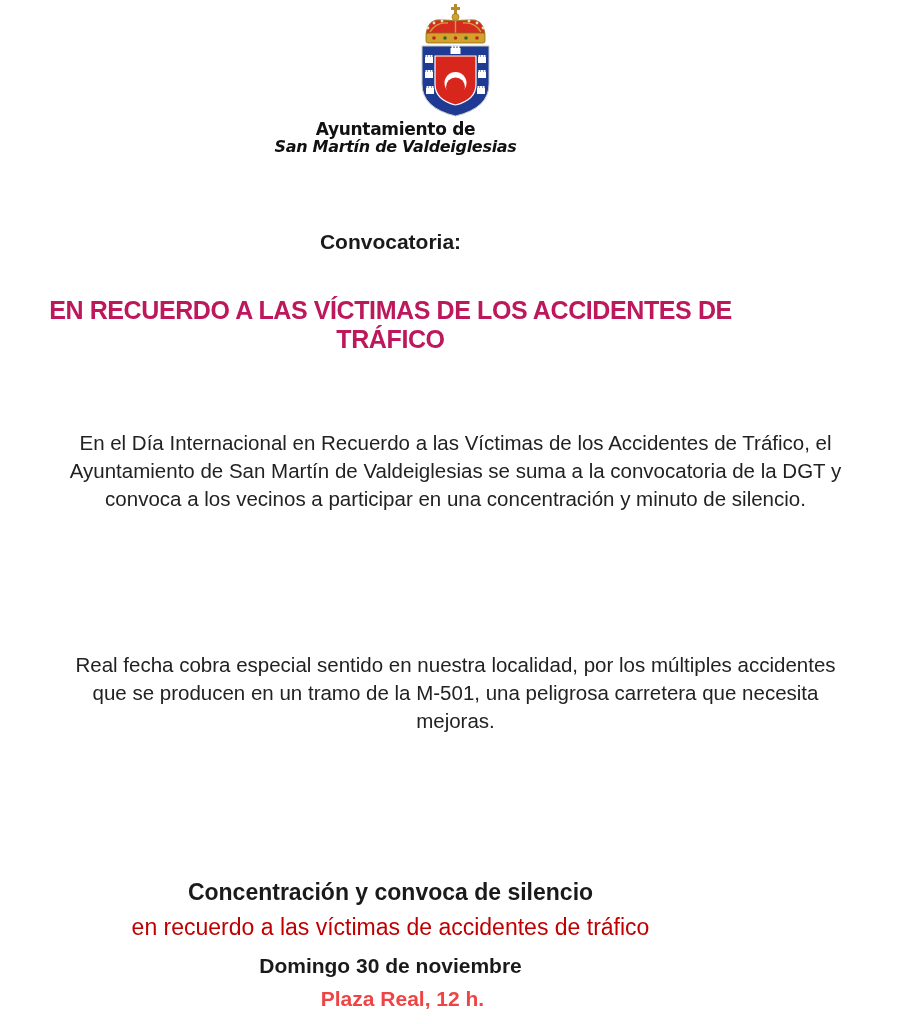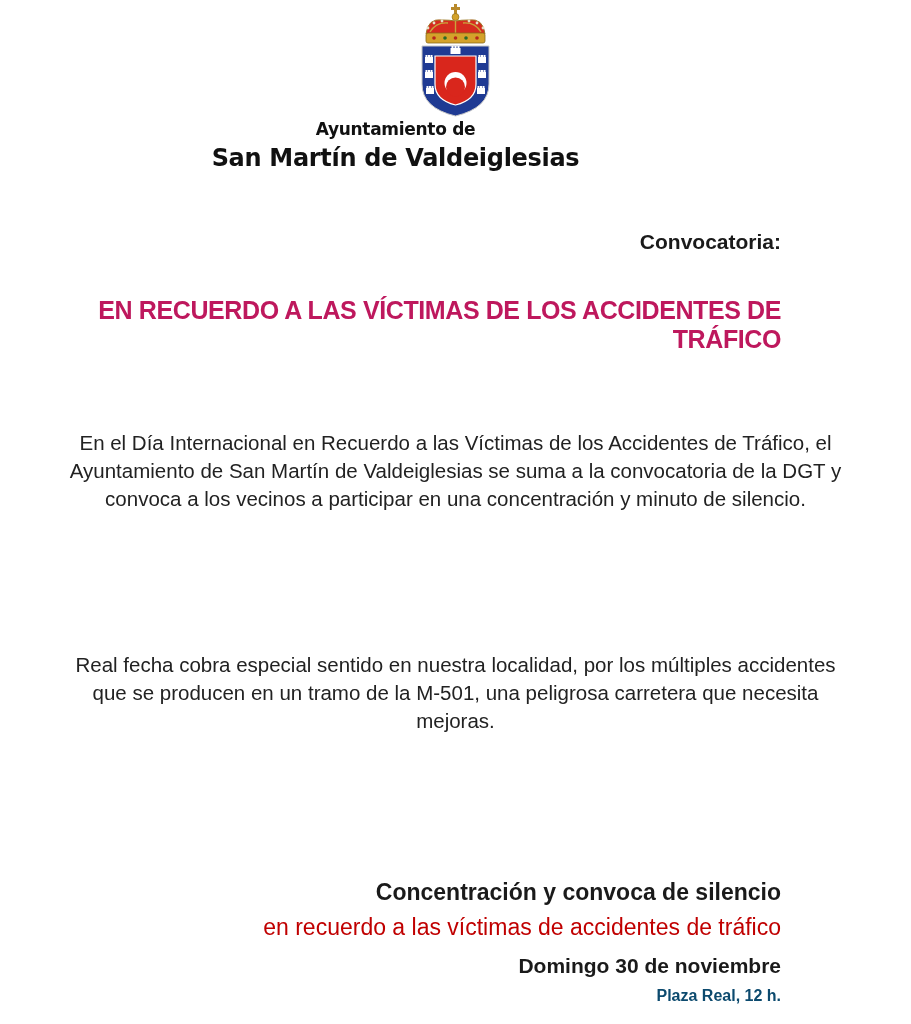--- a/index.html
+++ b/index.html
@@ -26,27 +26,27 @@
       position: absolute;
       left: 0;
       width: 791px;
       text-align: center;
       font-family: "DejaVu Sans", sans-serif;
       font-weight: bold;
       color: #111111;
       letter-spacing: -0.3px;
     }
     .org-line1 { top: 119px; font-size: 17px; }
-    .org-line2 { top: 144px; font-size: 24px; }
+    .org-line2 { top: 137px; font-size: 16px; font-style: italic; }
 
     .center-text {
       position: absolute;
       left: 0;
       width: 781px;
-      text-align: right;
+      text-align: center;
     }
     .convocatoria {
       top: 230px;
       font-size: 21px;
       font-weight: bold;
       color: #1a1a1a;
     }
     .main-title {
       top: 296px;
       font-size: 25px;
@@ -79,23 +79,24 @@
       color: #c00000;
     }
     .event-date {
       top: 954px;
       font-size: 21px;
       font-weight: bold;
       color: #1a1a1a;
     }
     .event-place {
       top: 987px;
-      font-size: 16px;
+      font-size: 21px;
       font-weight: bold;
-      color: #0c4a6e;
+      color: #ef4444;
+      padding-left: 12px;
     }
   </style>
 </head>
 <body>
 
 <div class="crest">
   <svg width="76" height="116" viewBox="0 0 76 116" xmlns="http://www.w3.org/2000/svg">
 
     <rect x="36" y="0" width="3" height="11" fill="#b8892a"></rect>
     <rect x="33" y="3" width="9" height="3" fill="#b8892a"></rect>

